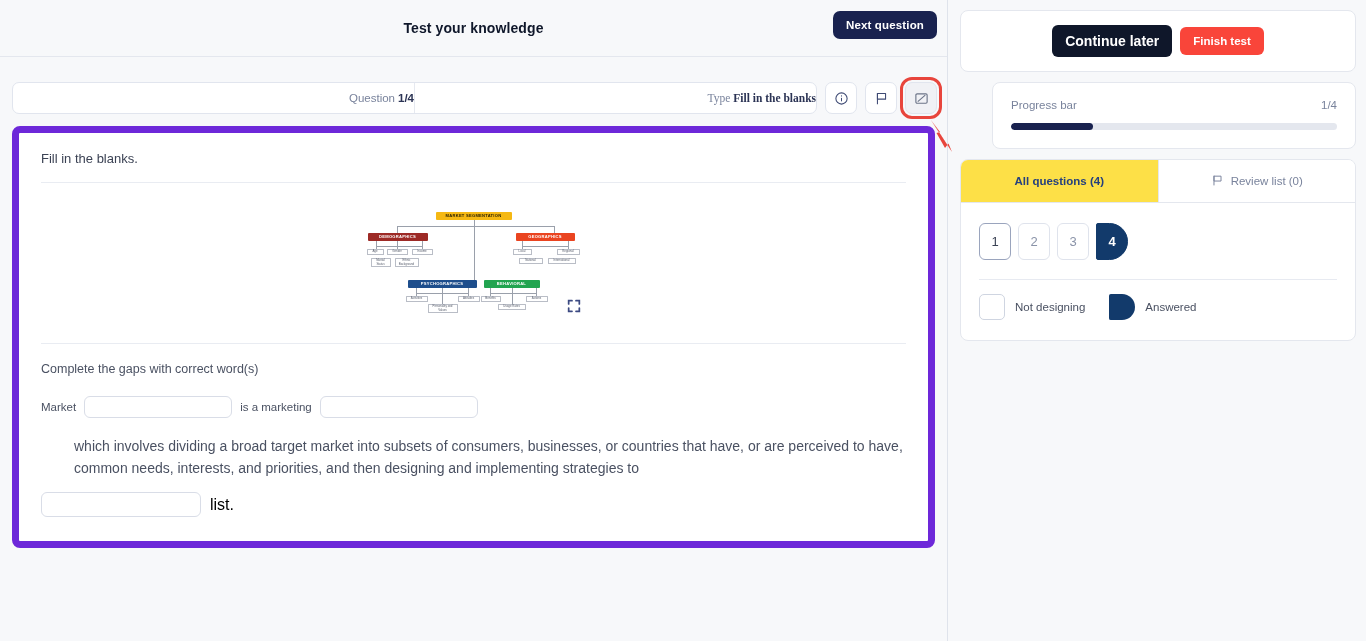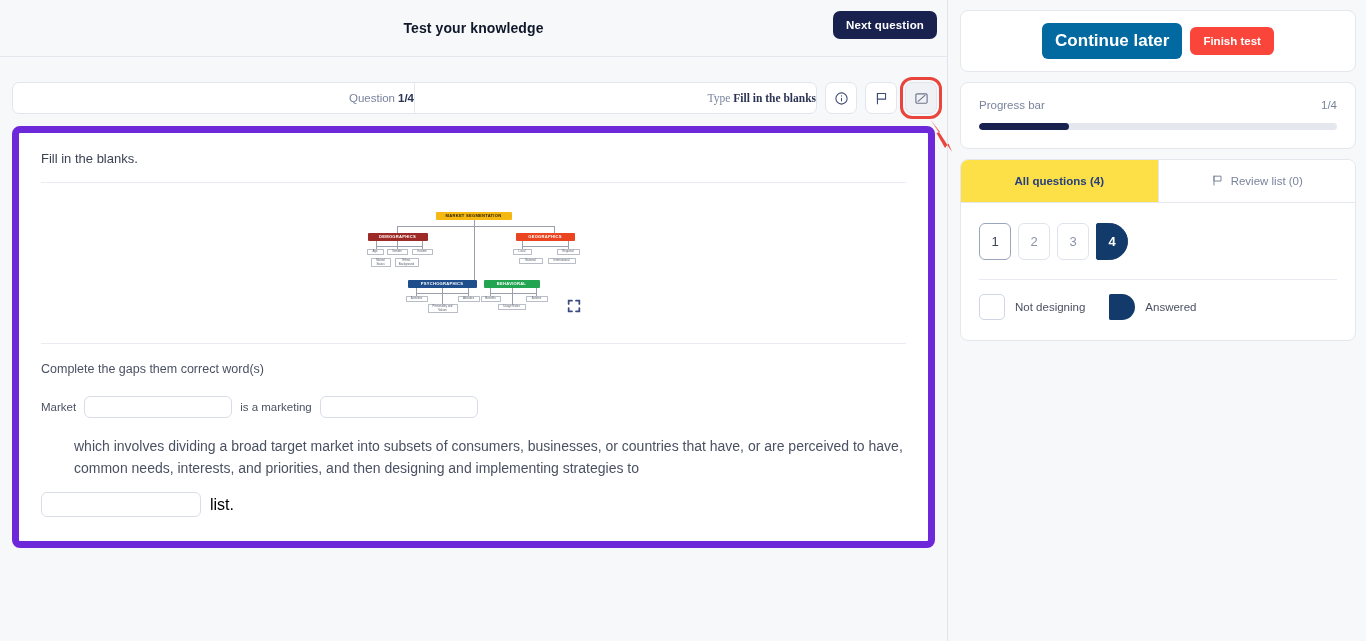--- a/index.html
+++ b/index.html
@@ -184,32 +184,32 @@
     border: 1px solid #e4e7ee;
     border-radius: 8px;
   }
   .actions-card {
     height: 62px;
     display: flex; align-items: center; justify-content: center;
     gap: 8px;
     margin-bottom: 10px;
   }
   .btn-continue {
-    background: #0369a1; color: #fff;
+    background: #0f172a; color: #fff;
     border: none; border-radius: 6px;
-    font-size: 17px; font-weight: 700;
+    font-size: 14px; font-weight: 700;
     padding: 8px 13px; cursor: pointer;
   }
   .btn-finish {
     background: #f9453a; color: #fff;
     border: none; border-radius: 6px;
     font-size: 11.5px; font-weight: 700;
     padding: 8px 13px; cursor: pointer;
   }
-  .progress-card { padding: 16px 18px 18px 18px; margin-bottom: 10px; }
+  .progress-card { padding: 16px 18px 18px 18px; margin-bottom: 10px; margin-left: 32px; }
   .progress-head {
     display: flex; justify-content: space-between; align-items: center;
     font-size: 11.5px; color: #79839c; margin-bottom: 12px;
   }
   .progress-count { color: #79839c; font-size: 11.5px; }
   .progress-track {
     height: 7px; background: #e4e7ee; border-radius: 4px; overflow: hidden;
   }
   .progress-fill { height: 100%; background: #19224f; border-radius: 4px; }
 
@@ -367,21 +367,21 @@
             <svg width="16" height="16" viewBox="0 0 24 24" fill="none" stroke="#3c4a82" stroke-width="2.6" stroke-linecap="round">
               <path d="M9 4H4v5"></path>
                 <path d="M15 4h5v5"></path>
                 <path d="M9 20H4v-5"></path>
                 <path d="M15 20h5v-5"></path>
             </svg>
           </div>
         </div>
       </div>
 
-      <div class="q-subprompt">Complete the gaps them correct word(s)</div>
+      <div class="q-subprompt">Complete the gaps with correct word(s)</div>
 
       <div class="gap-line">
         <span>Market</span>
         <input class="gap-input" type="text" value="" placeholder="" style="">
         <span>is a marketing</span>
         <input class="gap-input wide" type="text" value="" placeholder="" style="">
       </div>
 
       <div class="para">which involves dividing a broad target market into subsets of consumers, businesses, or countries that have, or are perceived to have, common needs, interests, and priorities, and then designing and implementing strategies to</div>
 

